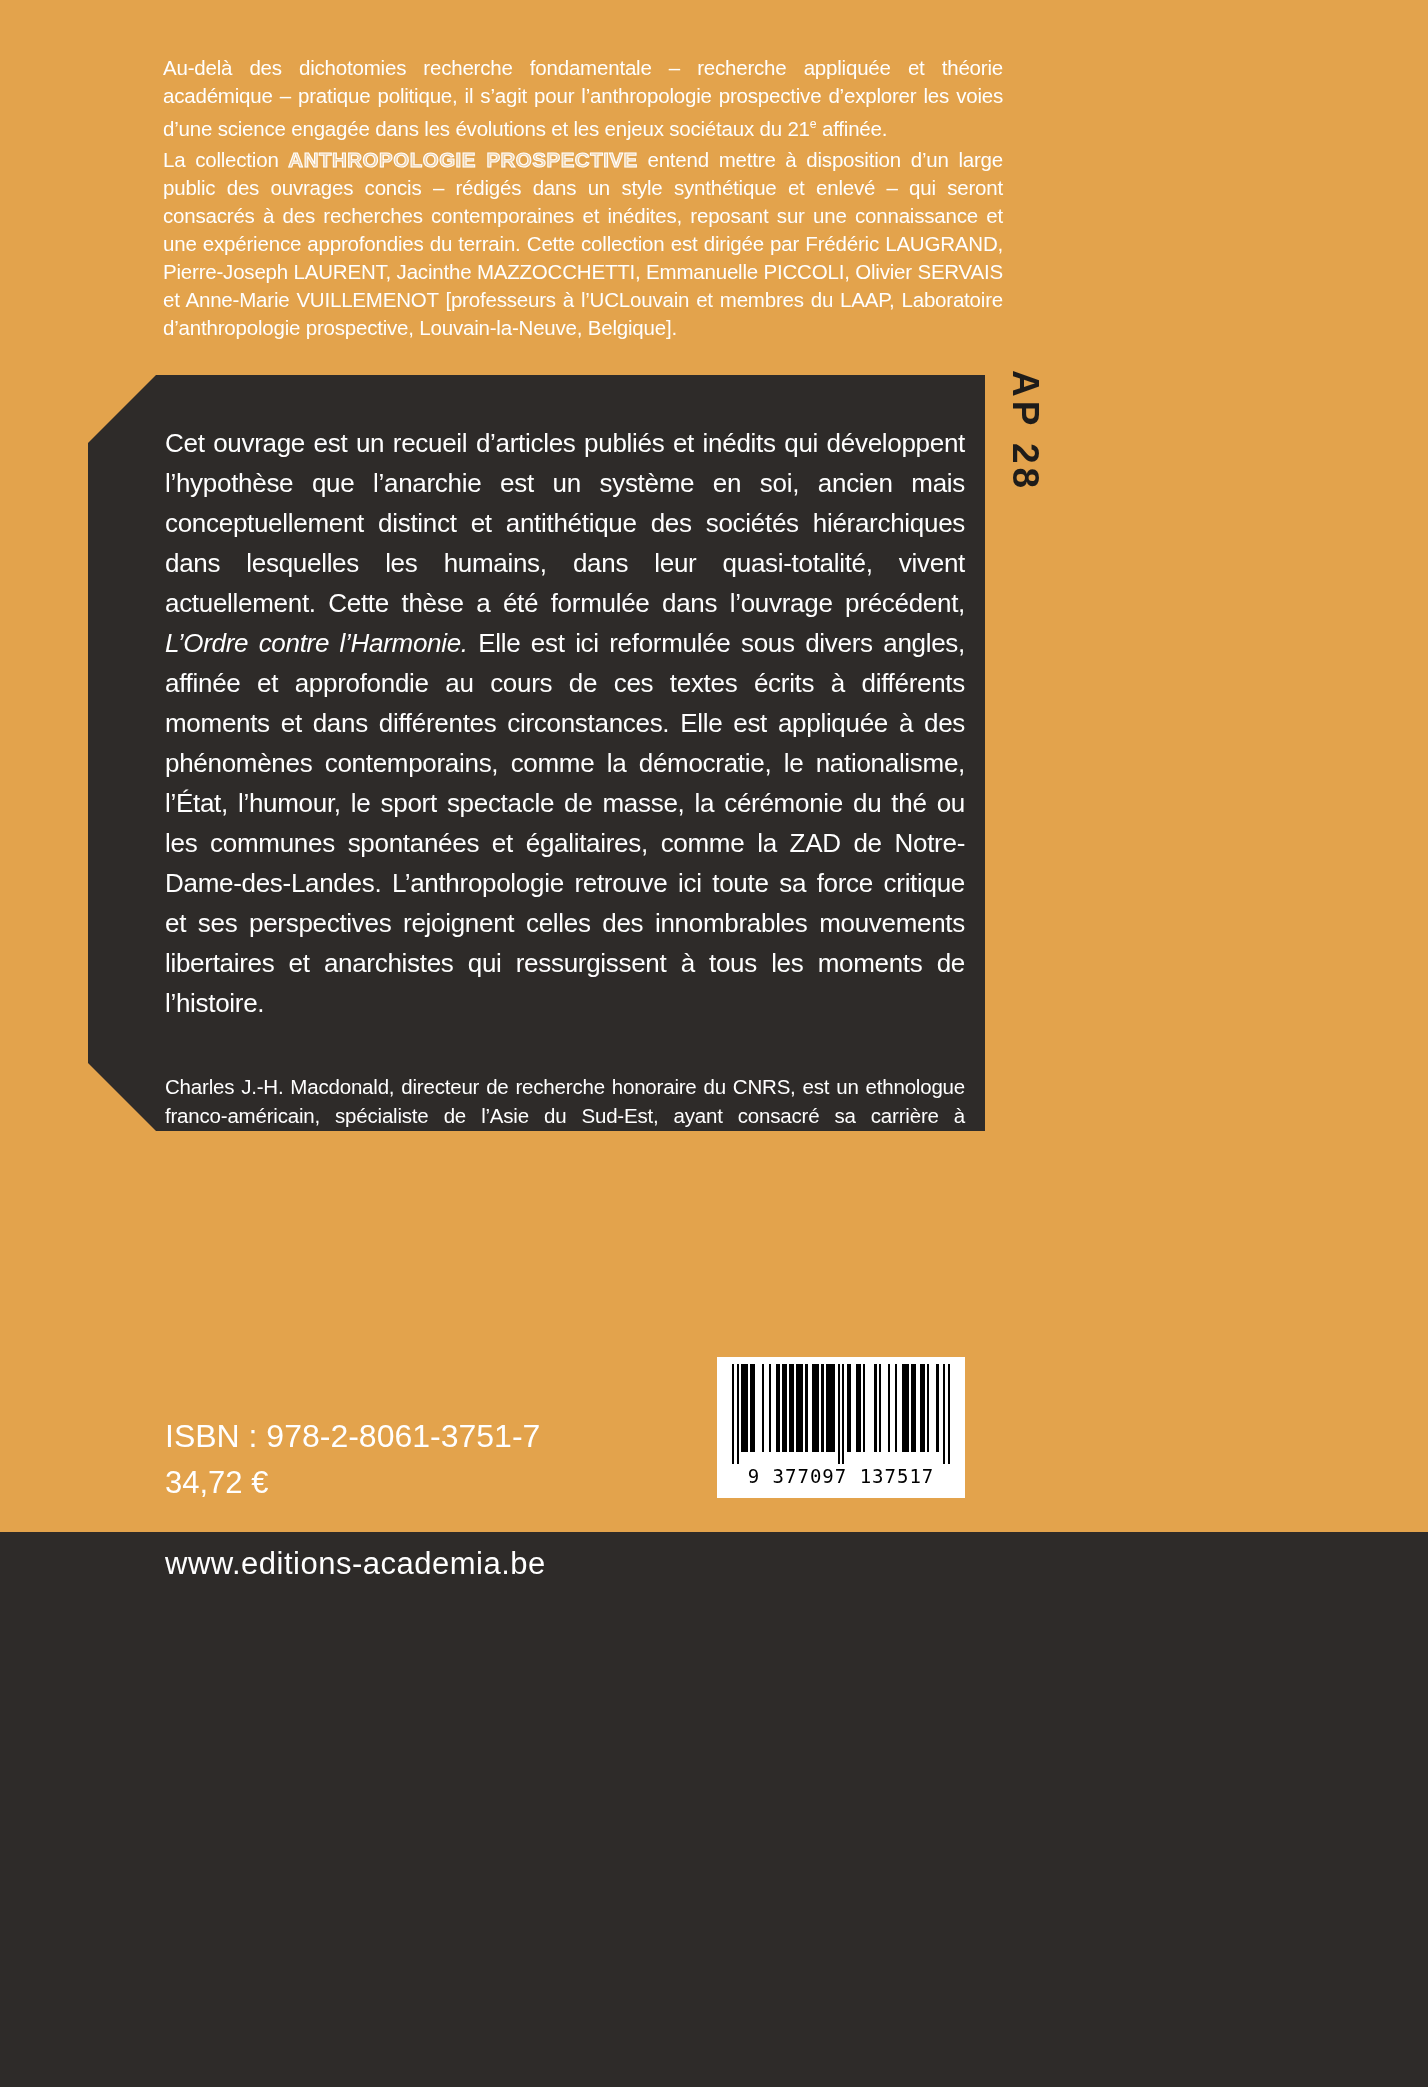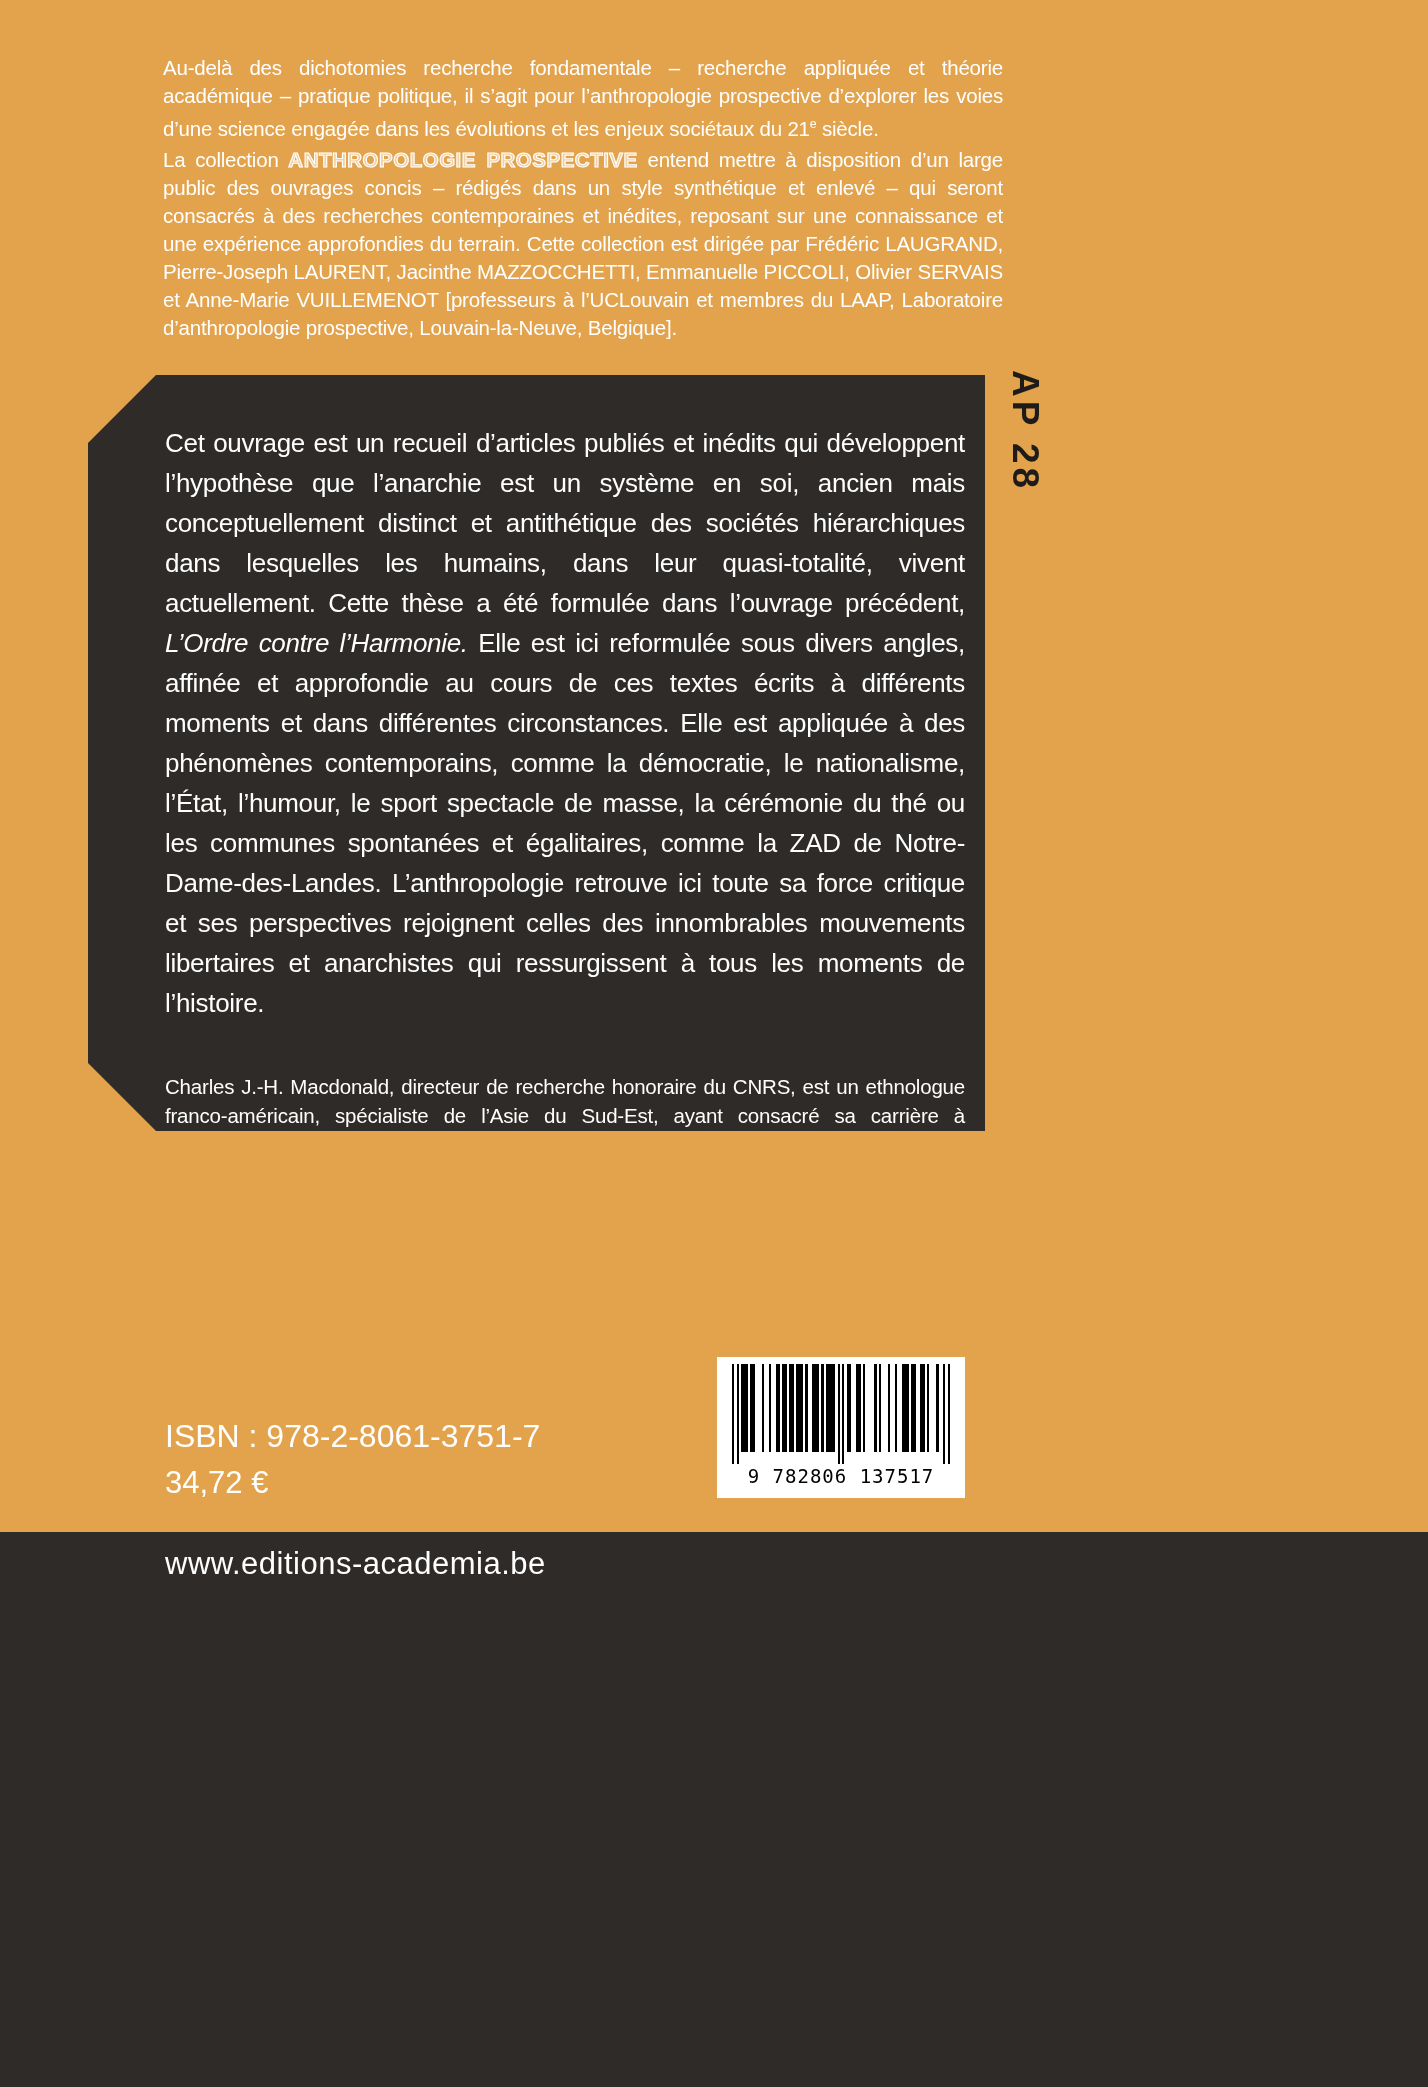--- a/index.html
+++ b/index.html
@@ -80,21 +80,21 @@
     position: absolute; left: 165px; top: 14px;
     color: #ffffff; font-size: 31px; font-weight: 400; letter-spacing: 0.5px;
   }
 </style>
 </head>
 <body>
 
 <div id="cover">
 
   <div class="intro">
-    <p><span>Au-delà des dichotomies recherche fondamentale – recherche appliquée et théorie académique – pratique politique, il s’agit pour l’anthropologie prospective d’explorer les voies d’une science engagée dans les évolutions et les enjeux sociétaux du 21</span><sup>e</sup><span> siècle.</span></p>
+    <p><span>Au-delà des dichotomies recherche fondamentale – recherche appliquée et théorie académique – pratique politique, il s’agit pour l’anthropologie prospective d’explorer les voies d’une science engagée dans les évolutions et les enjeux sociétaux du 21</span><sup>e</sup><span> affinée.</span></p>
     <p><span>La collection </span><span class="techno">ANTHROPOLOGIE PROSPECTIVE</span><span> entend mettre à disposition d’un large public des ouvrages concis – rédigés dans un style synthétique et enlevé – qui seront consacrés à des recherches contemporaines et inédites, reposant sur une connaissance et une expérience approfondies du terrain. Cette collection est dirigée par Frédéric LAUGRAND, Pierre-Joseph LAURENT, Jacinthe MAZZOCCHETTI, Emmanuelle PICCOLI, Olivier SERVAIS et Anne-Marie VUILLEMENOT [professeurs à l’UCLouvain et membres du LAAP, Laboratoire d’anthropologie prospective, Louvain-la-Neuve, Belgique].</span></p>
   </div>
 
   <div class="spine">AP 28</div>
 
   <div class="panel">
     <div class="summary">
       <span>Cet ouvrage est un recueil d’articles publiés et inédits qui développent l’hypothèse que l’anarchie est un système en soi, ancien mais conceptuellement distinct et antithétique des sociétés hiérarchiques dans lesquelles les humains, dans leur quasi-totalité, vivent actuellement. Cette thèse a été formulée dans l’ouvrage précédent, </span><span class="italic">L’Ordre contre l’Harmonie.</span><span> Elle est ici reformulée sous divers angles, affinée et approfondie au cours de ces textes écrits à différents moments et dans différentes circonstances. Elle est appliquée à des phénomènes contemporains, comme la démocratie, le nationalisme, l’État, l’humour, le sport spectacle de masse, la cérémonie du thé ou les communes spontanées et égalitaires, comme la ZAD de Notre-Dame-des-Landes. L’anthropologie retrouve ici toute sa force critique et ses perspectives rejoignent celles des innombrables mouvements libertaires et anarchistes qui ressurgissent à tous les moments de l’histoire.</span>
     </div>
     <div class="bio">Charles J.-H. Macdonald, directeur de recherche honoraire du CNRS, est un ethnologue franco-américain, spécialiste de l’Asie du Sud-Est, ayant consacré sa carrière à l’ethnographie des peuples de cette région, principalement les Palawan du sud des Philippines et les Raglai du centre-sud Vietnam. Ses observations et investigations ont porté sur de nombreux aspects de ces cultures, leurs langues, leurs organisations sociales, ainsi que sur la parenté, le droit coutumier, la culture matérielle, la mythologie, les rituels, les systèmes de noms, le suicide.</div>
@@ -145,21 +145,21 @@
         <rect x="76" y="0" width="1" height="88" fill="#000"></rect>
         <rect x="78" y="0" width="1" height="88" fill="#000"></rect>
         <rect x="79" y="0" width="1" height="88" fill="#000"></rect>
         <rect x="82" y="0" width="1" height="88" fill="#000"></rect>
         <rect x="83" y="0" width="1" height="88" fill="#000"></rect>
         <rect x="85" y="0" width="1" height="88" fill="#000"></rect>
         <rect x="89" y="0" width="1" height="88" fill="#000"></rect>
         <rect x="92" y="0" width="1" height="100" fill="#000"></rect>
         <rect x="94" y="0" width="1" height="100" fill="#000"></rect>
       </svg>
-    <div class="barcode-num">9 782806 137517</div>
+    <div class="barcode-num">9 377097 137517</div>
   </div>
 
   <div class="isbn-block">
     <div class="isbn">ISBN : 978-2-8061-3751-7</div>
     <div class="price">34,72 €</div>
   </div>
 
   <div class="footer-band">
     <div class="website">www.editions-academia.be</div>
   </div>

